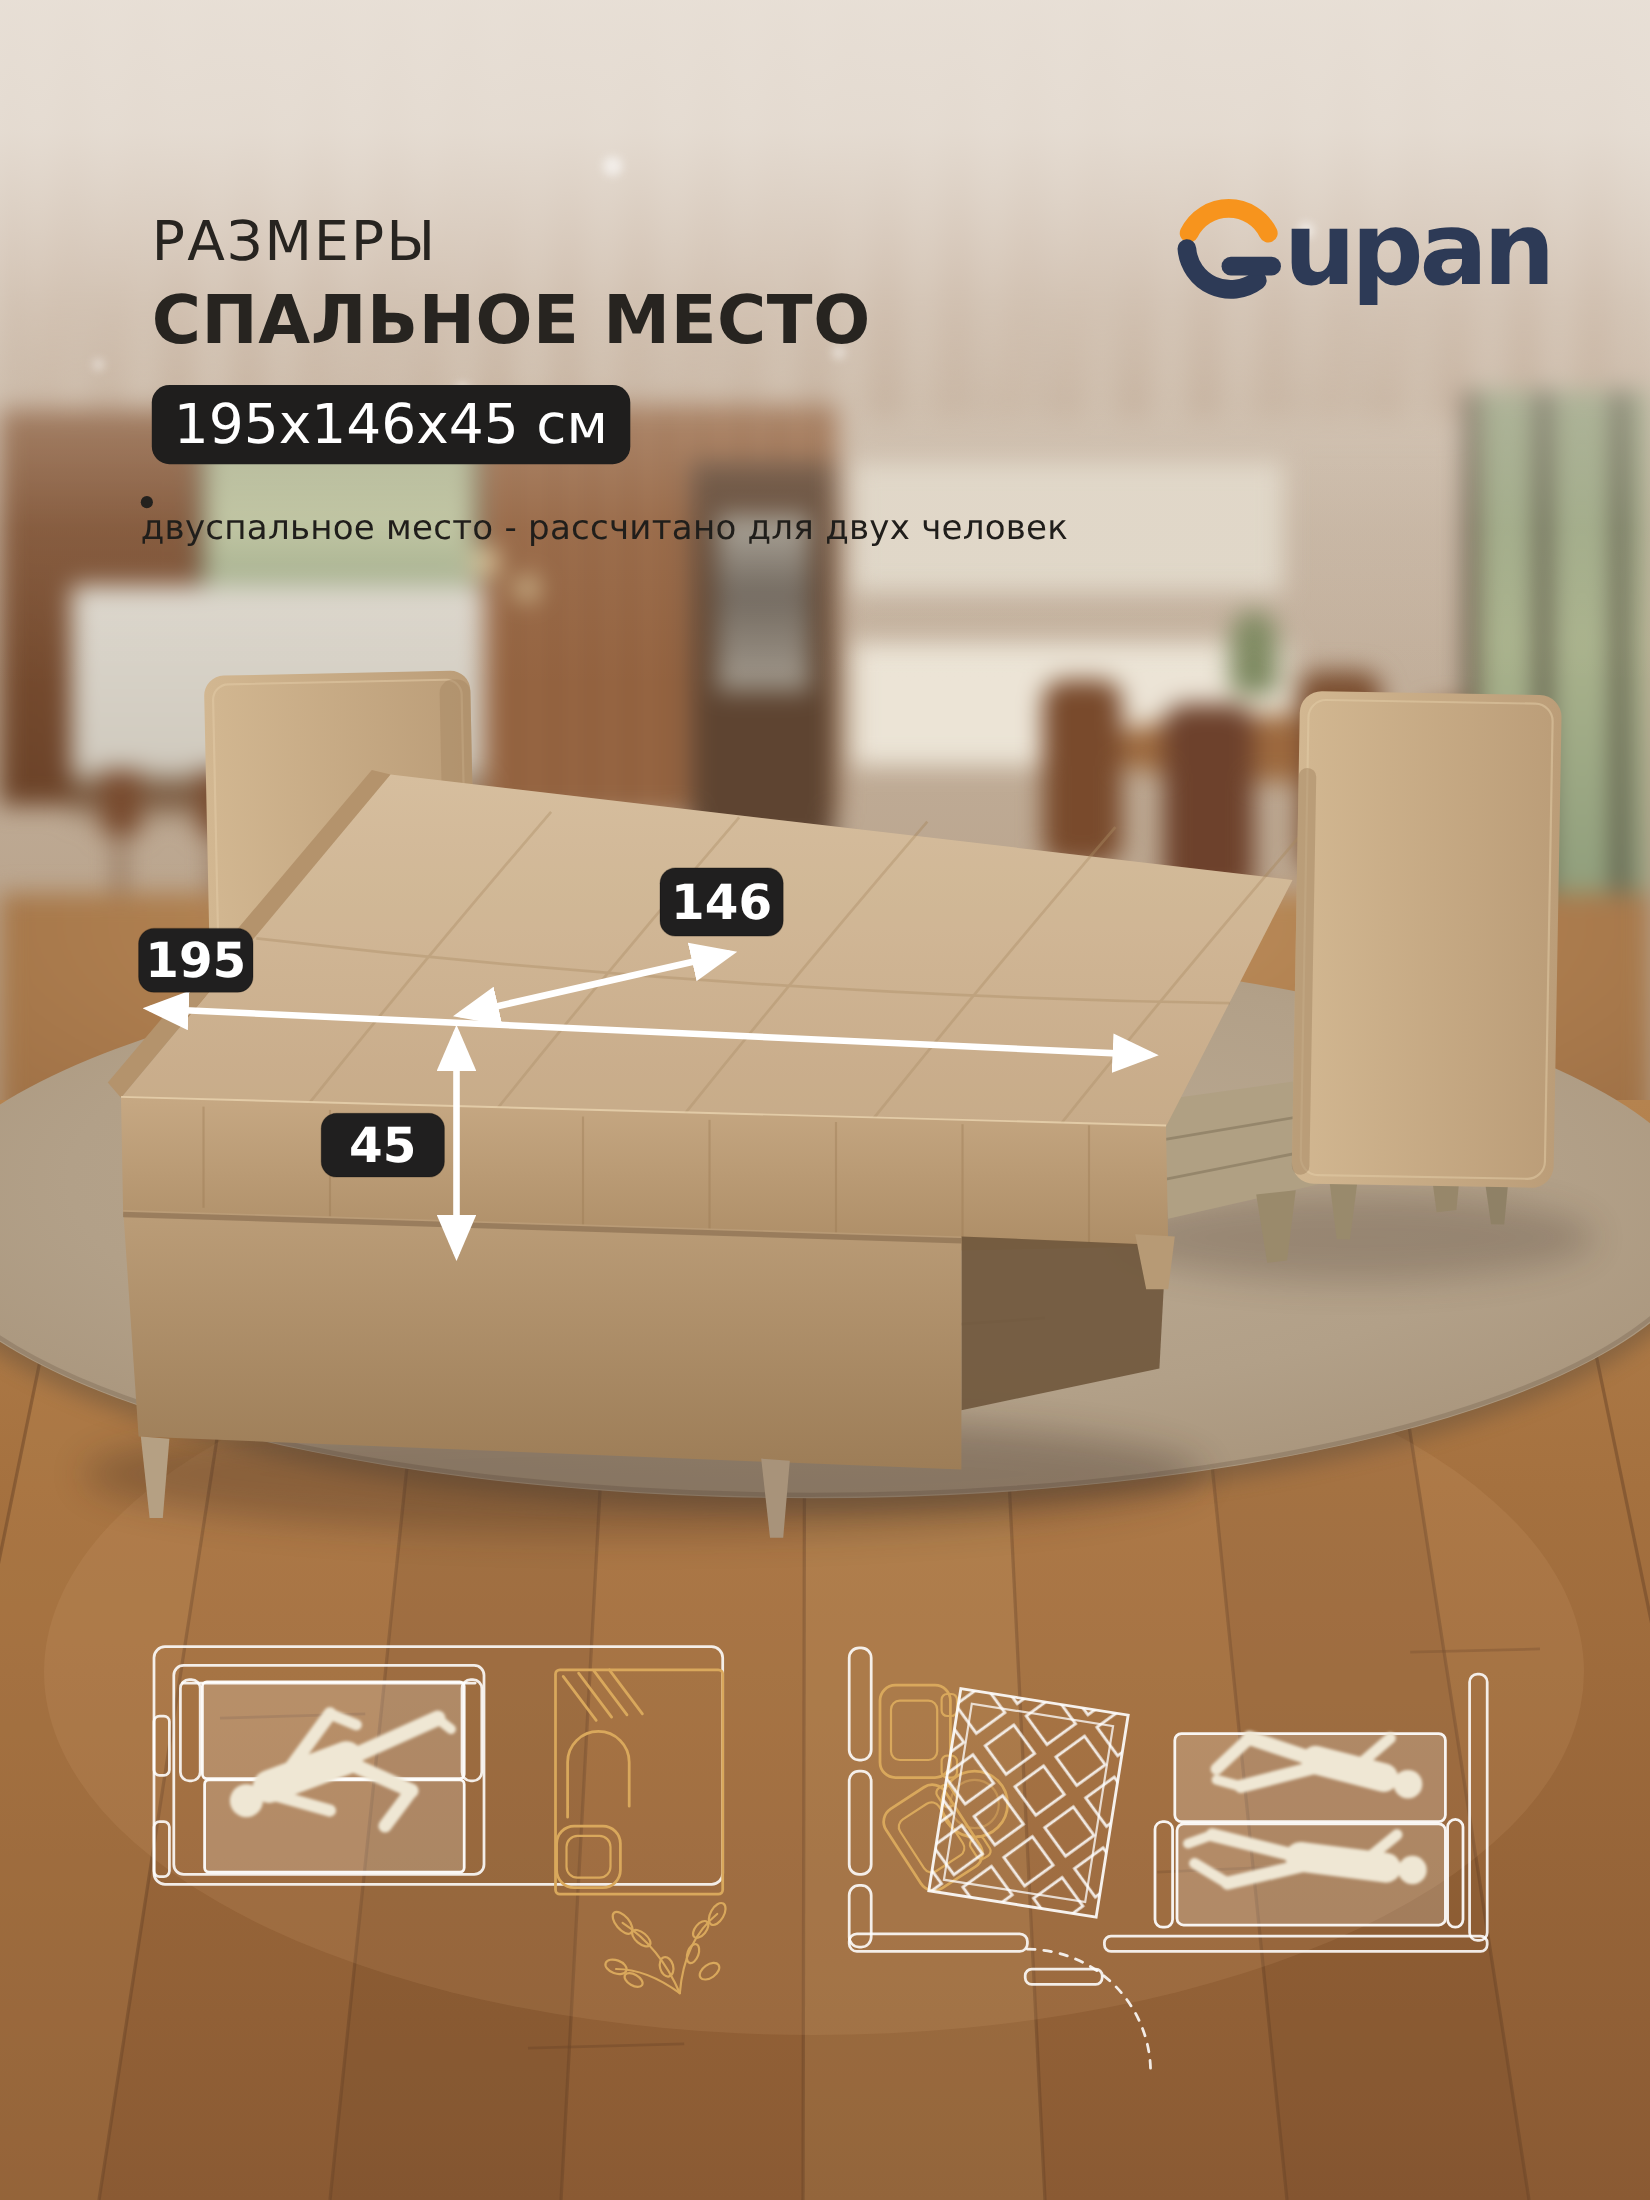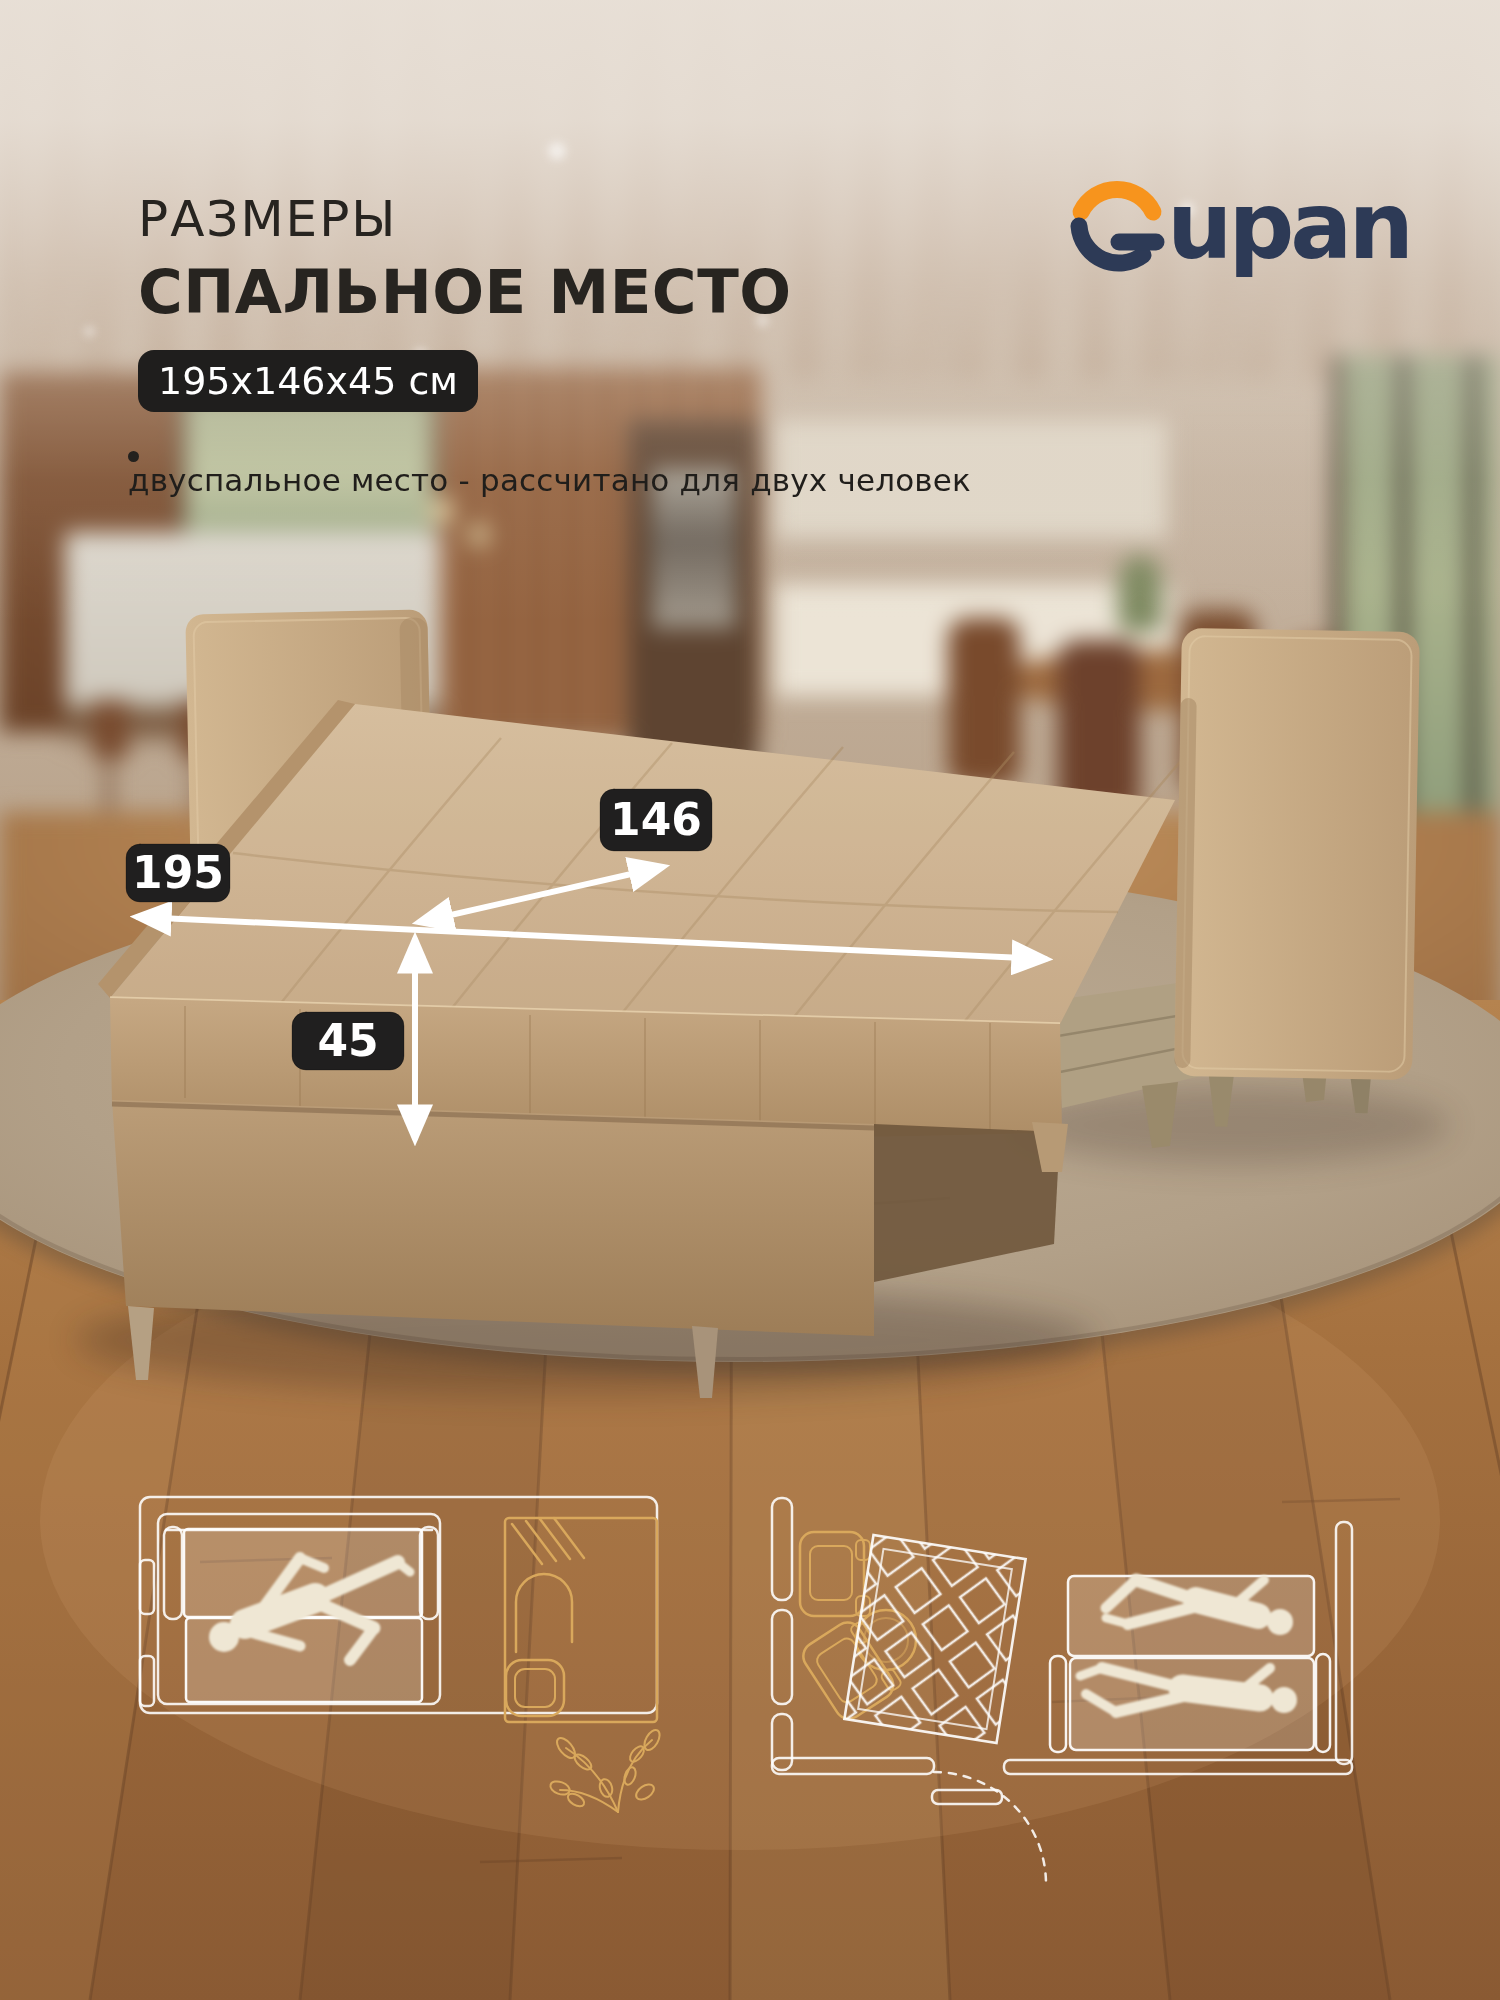--- a/index.html
+++ b/index.html
@@ -8,22 +8,22 @@
     background:linear-gradient(180deg,#cfc1b2 0%,#cbbcab 14%,#c5b3a0 26%,#bba68f 40%,#b29a80 52%,#a78c70 62%,#9c7e5f 72%);}
   .interior{position:absolute;left:0;top:0;width:1500px;height:1060px;filter:blur(11px) saturate(.95);}
   .interior div{position:absolute;}
   .veil{position:absolute;left:0;top:0;width:1500px;height:1200px;
     background:linear-gradient(180deg,rgba(233,225,216,.95) 0%,rgba(233,225,216,.88) 10%,rgba(231,221,211,.62) 20%,rgba(229,217,204,.32) 30%,rgba(229,217,204,.08) 40%,rgba(0,0,0,0) 52%);}
   .bokeh{position:absolute;border-radius:50%;background:#fff;filter:blur(4px);}
   svg.scene{position:absolute;left:0;top:0;}
   .hdr{position:absolute;color:#272420;}
   .hdr.t1{left:138px;top:190px;font-size:50px;font-weight:500;letter-spacing:2px;}
   .hdr.t2{left:138px;top:256px;font-size:61px;font-weight:800;letter-spacing:.5px;}
-  .dim-badge{position:absolute;left:138px;top:350px;height:62px;display:inline-flex;align-items:center;
-    padding:0 20px;background:#1f1e1d;border-radius:16px;color:#fff;font-size:38px;font-weight:500;}
+  .dim-badge{position:absolute;left:138px;top:350px;height:72px;display:inline-flex;align-items:center;
+    padding:0 20px;background:#1f1e1d;border-radius:16px;color:#fff;font-size:50px;font-weight:500;}
   .bullet-row{position:absolute;left:128px;top:438px;display:flex;align-items:flex-start;flex-direction:column;}
   .bullet-dot{width:11px;height:11px;border-radius:50%;background:#23211e;margin:13px 17px 0 0;flex:0 0 auto;}
   .bullet-text{font-size:31px;color:#201e1b;letter-spacing:.2px;}
   .logo{position:absolute;left:1055px;top:158px;}
 </style>
 </head>
 <body>
 
 <div class="canvas">
 

